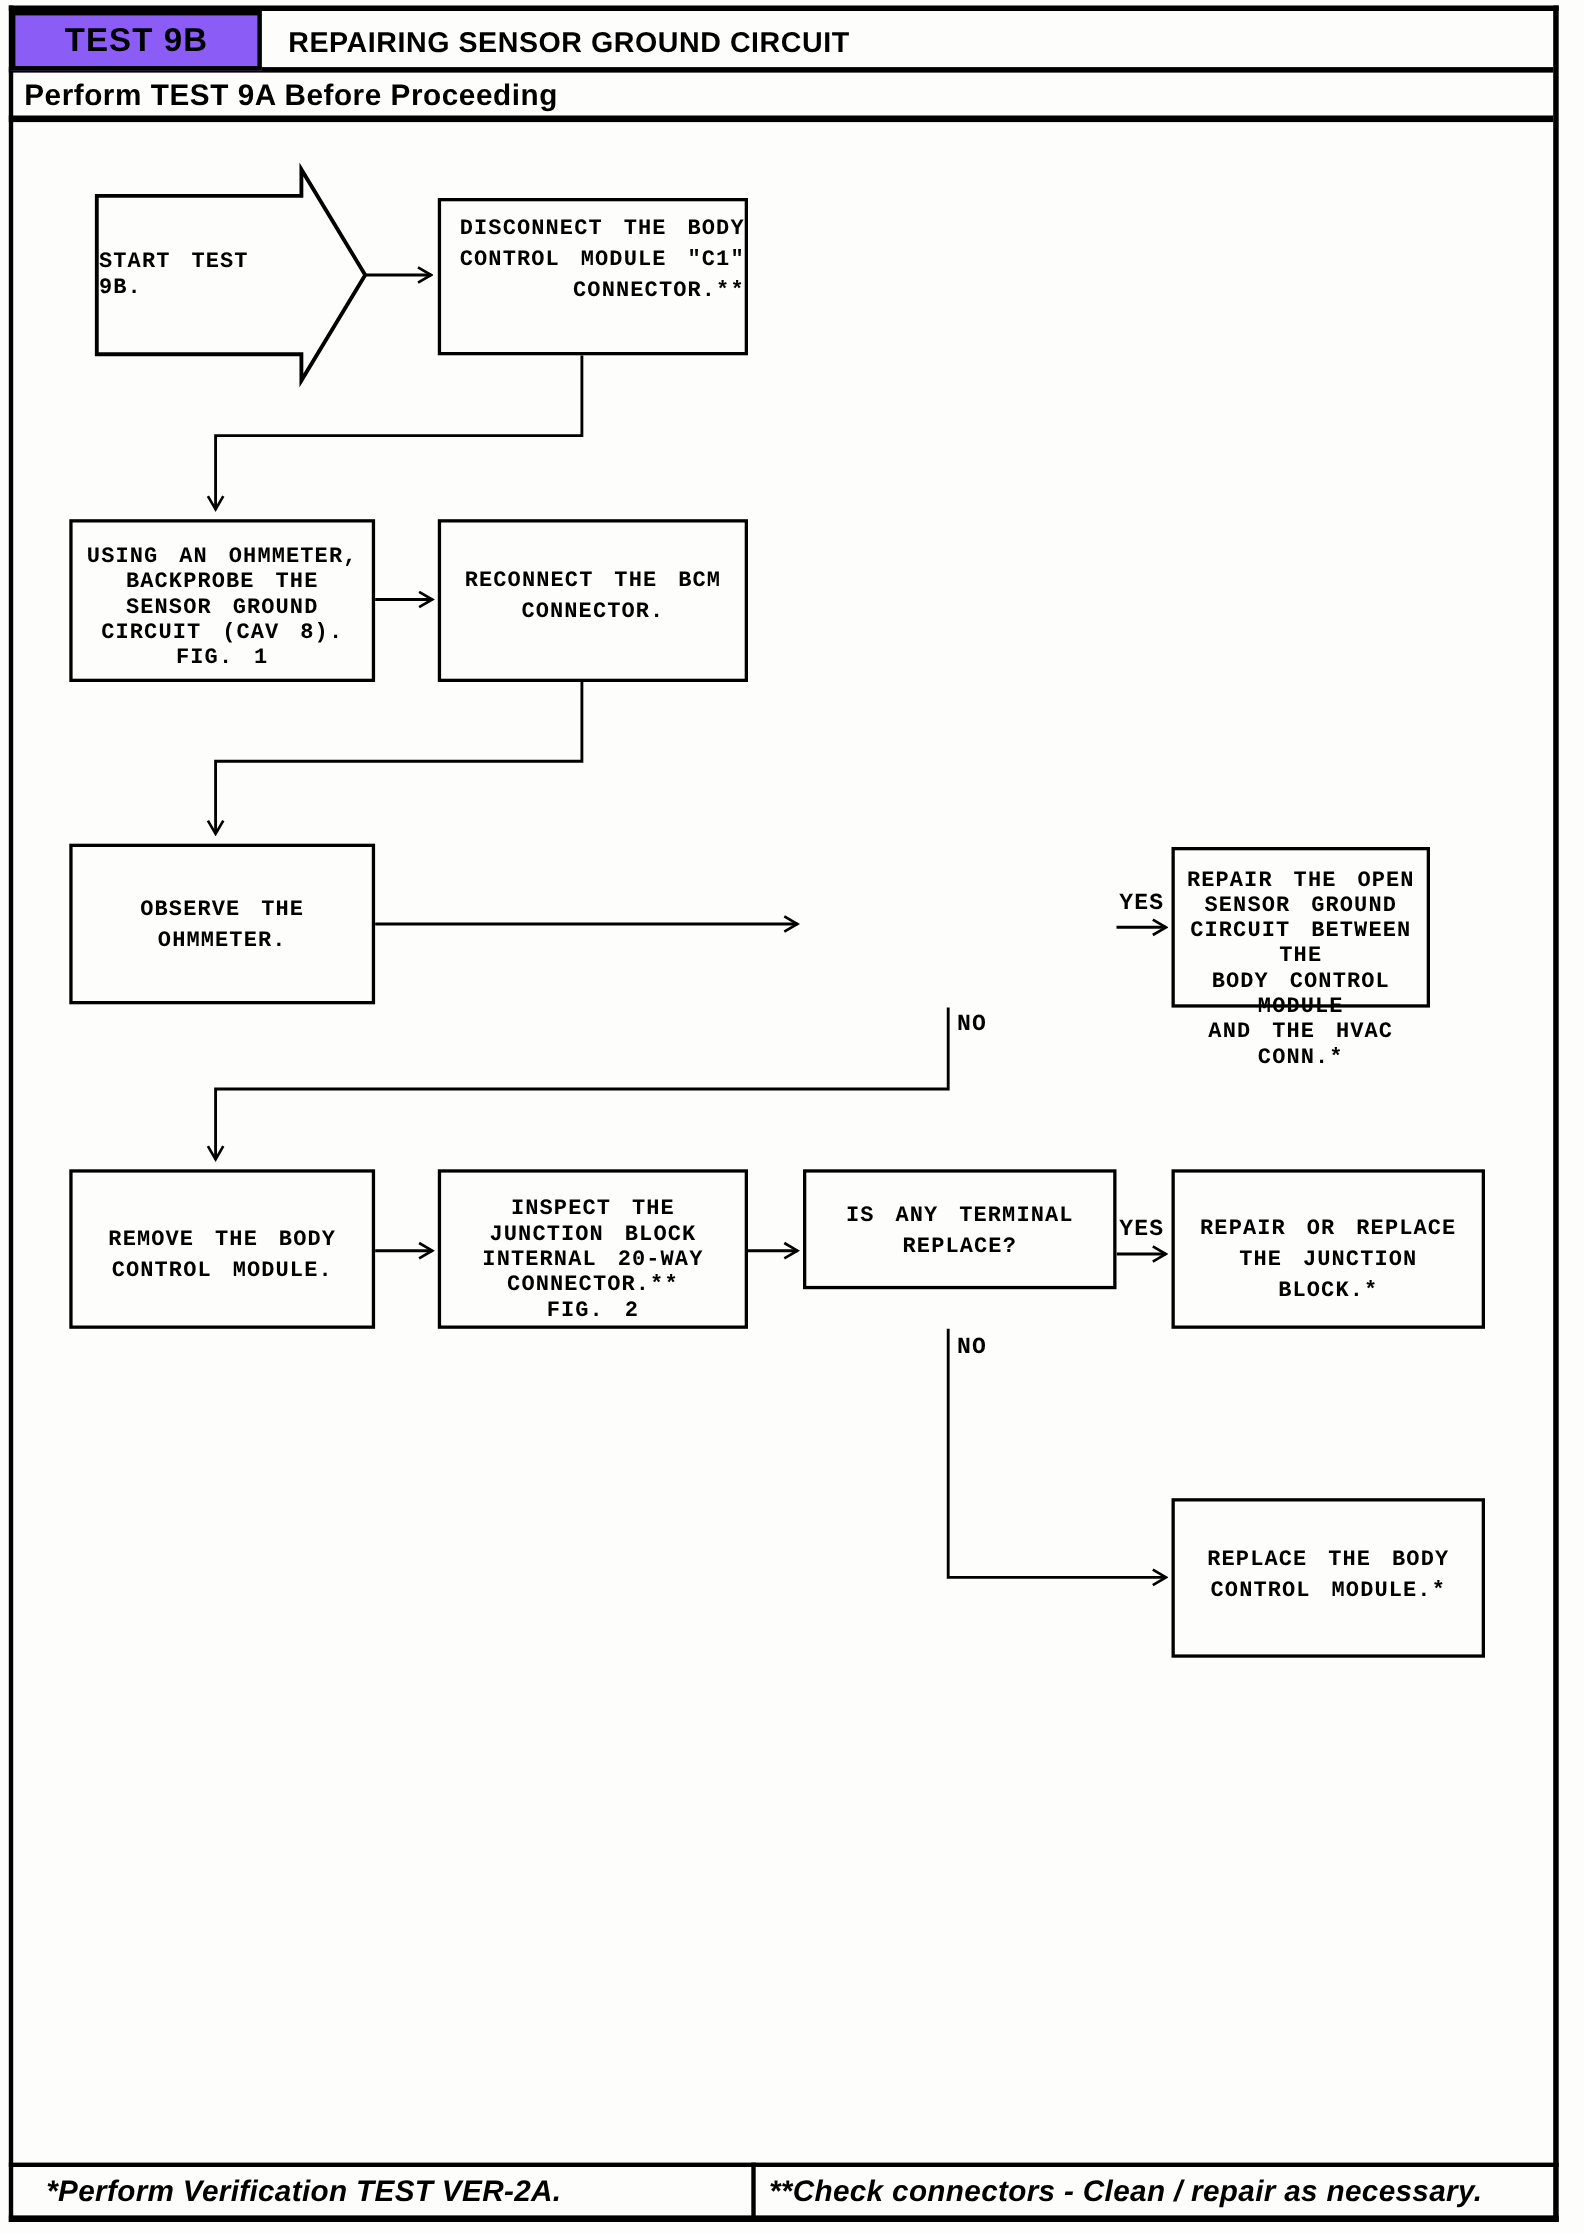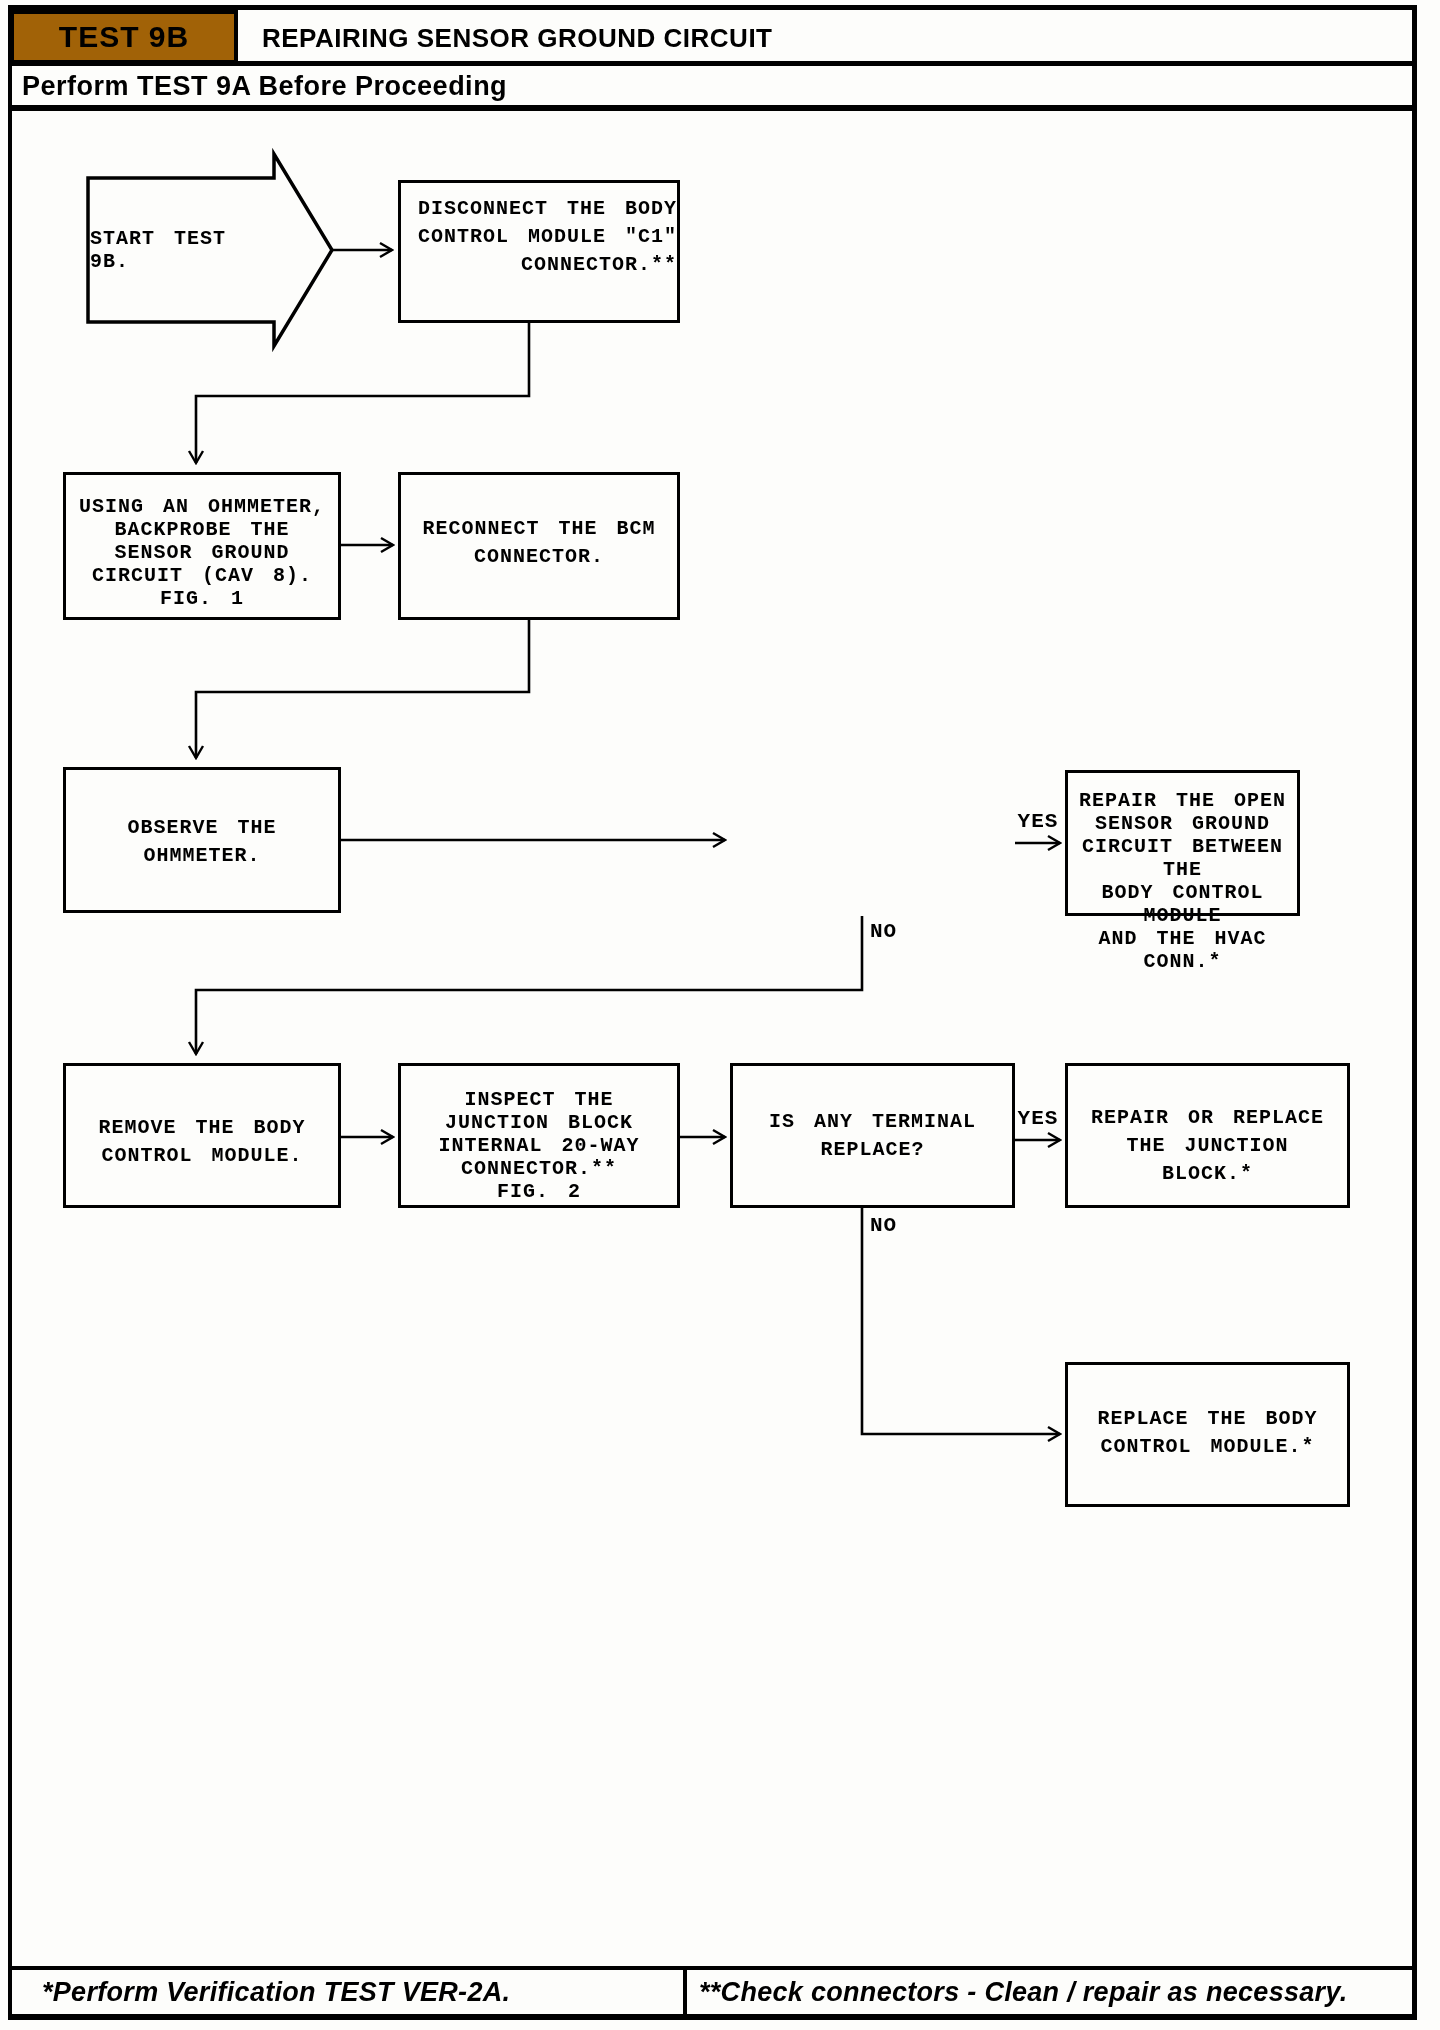--- a/index.html
+++ b/index.html
@@ -8,21 +8,21 @@
     width:1440px;height:2030px;
     background:#fdfdfb;
     font-family:"Liberation Sans", sans-serif;
     color:#000;
     overflow:hidden;
   }
   .hline,.vline{position:absolute;background:#000;}
   
   .testid-box{
     position:absolute;left:10px;top:10px;width:228px;height:54px;
-    background:#a16207;border:4px solid #000;box-sizing:border-box;
+    background:#8b5cf6;border:4px solid #000;box-sizing:border-box;
     display:flex;align-items:center;justify-content:center;
     font-size:30px;font-weight:bold;letter-spacing:1px;
   }
   .title-text{
     position:absolute;left:262px;top:12px;height:52px;
     display:flex;align-items:center;
     font-size:26px;font-weight:bold;letter-spacing:0.5px;
   }
   .subtitle-text{
     position:absolute;left:22px;top:66px;height:40px;
@@ -140,21 +140,21 @@
   </div>
 
   <div class="node tight" style="left:398px;top:1063px;width:282px;height:145px;padding-top:22px;">
     <div class="nl">INSPECT THE</div>
     <div class="nl">JUNCTION BLOCK</div>
     <div class="nl">INTERNAL 20-WAY</div>
     <div class="nl">CONNECTOR.**</div>
     <div class="nl">FIG. 2</div>
   </div>
 
-  <div class="node" style="left:730px;top:1063px;width:285px;height:145px;padding-top:42px;">
+  <div class="node" style="left:730px;top:1063px;width:285px;height:109px;padding-top:26px;">
     <div class="nl">IS ANY TERMINAL</div>
     <div class="nl">REPLACE?</div>
   </div>
 
   <div class="node" style="left:1065px;top:1063px;width:285px;height:145px;padding-top:38px;line-height:27px;">
     <div class="nl">REPAIR OR REPLACE</div>
     <div class="nl">THE JUNCTION</div>
     <div class="nl">BLOCK.*</div>
   </div>
 

